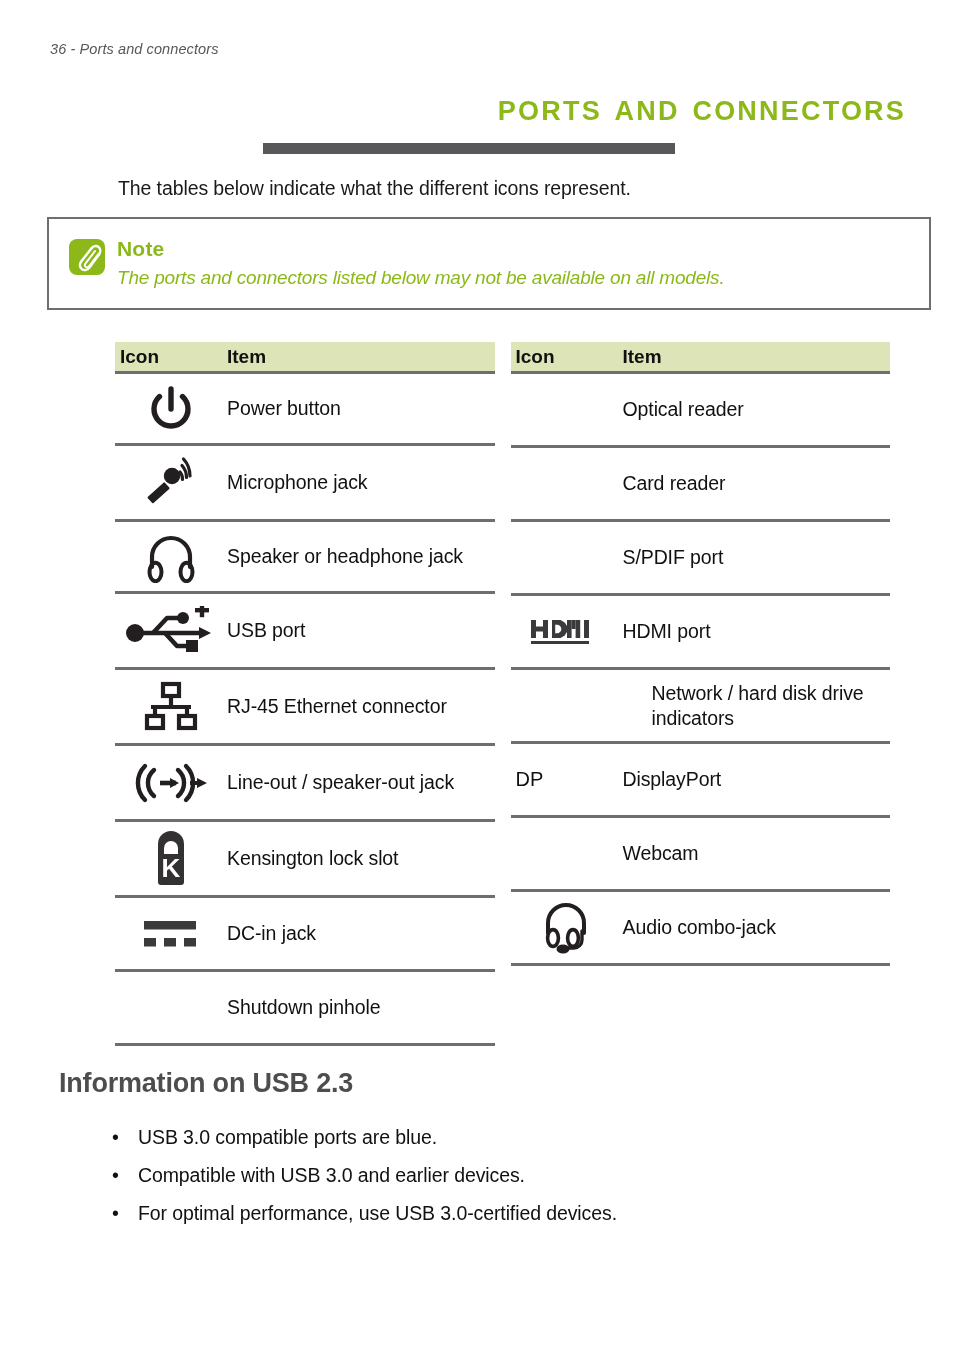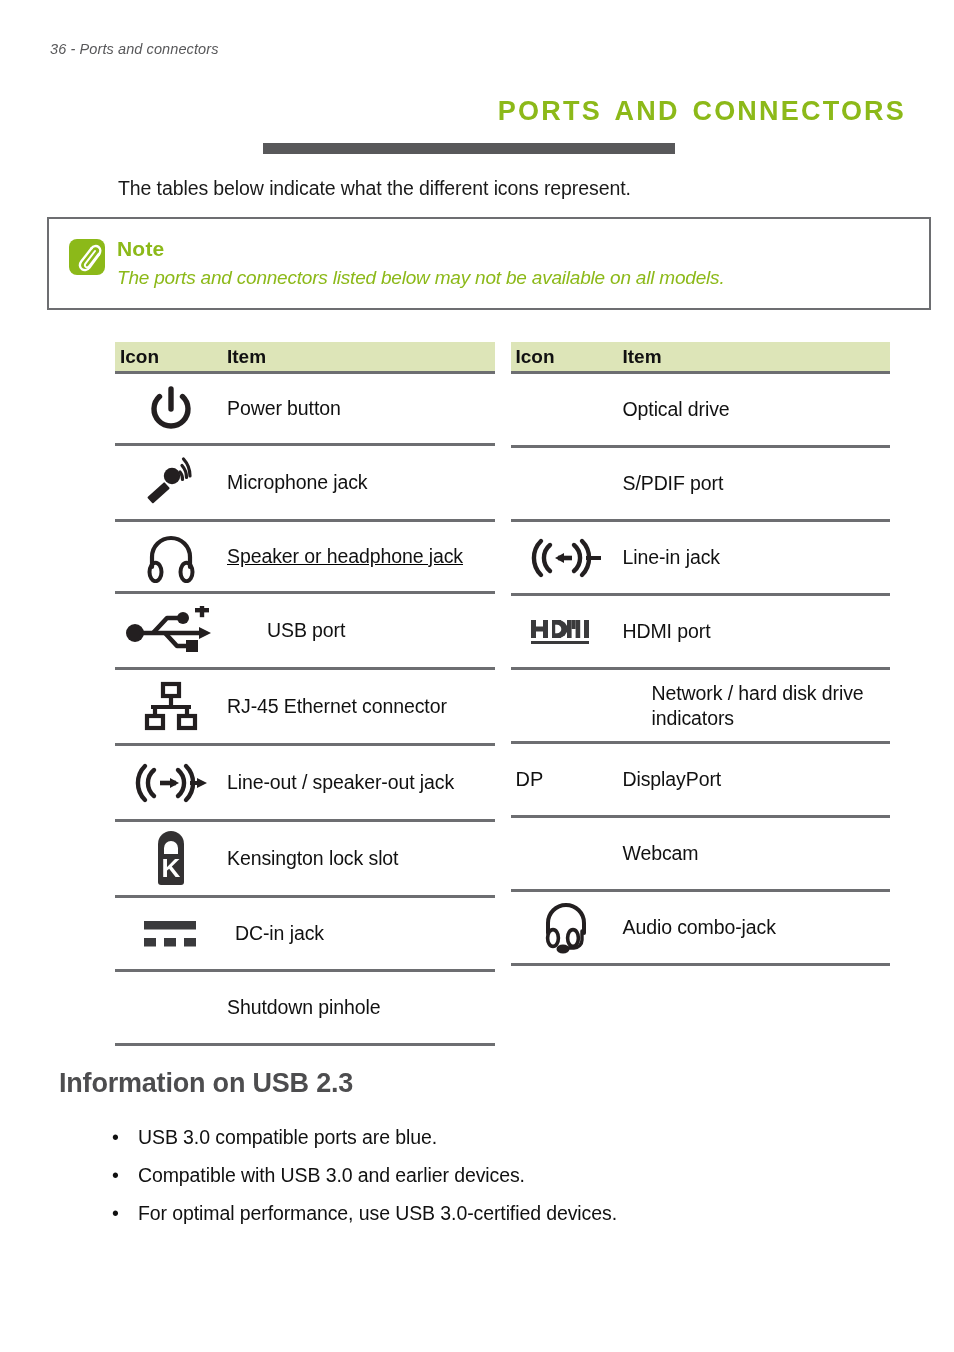--- a/index.html
+++ b/index.html
@@ -151,26 +151,26 @@
     color: #111;
     line-height: 1.28;
     letter-spacing: -0.1px;
     padding-right: 4px;
   }
 
   
   .tbl-left .row:nth-child(1) { min-height: 76px; }
   .tbl-left .row:nth-child(2) { min-height: 72px; }
   .tbl-left .row:nth-child(3) { min-height: 76px; }
-  .tbl-left .row:nth-child(4) { min-height: 72px; text-decoration: underline; }
-  .tbl-left .row:nth-child(5) { min-height: 76px; gap: 40px; }
+  .tbl-left .row:nth-child(4) { min-height: 72px; }
+  .tbl-left .row:nth-child(5) { min-height: 76px; }
   .tbl-left .row:nth-child(6) { min-height: 76px; }
   .tbl-left .row:nth-child(7) { min-height: 76px; }
   .tbl-left .row:nth-child(8) { min-height: 76px; }
-  .tbl-left .row:nth-child(9) { min-height: 74px; gap: 8px; }
+  .tbl-left .row:nth-child(9) { min-height: 74px; }
 
   
   .tbl-right .row:nth-child(1) { min-height: 74px; }
   .tbl-right .row:nth-child(2) { min-height: 74px; }
   .tbl-right .row:nth-child(3) { min-height: 74px; }
   .tbl-right .row:nth-child(4) { min-height: 74px; }
   .tbl-right .row:nth-child(5) { min-height: 74px; }
   .tbl-right .row:nth-child(6) { min-height: 74px; gap: 29px; }
   .tbl-right .row:nth-child(7) { min-height: 74px; }
   .tbl-right .row:nth-child(8) { min-height: 74px; }
@@ -347,43 +347,33 @@
     </div>
 
     <div class="tbl tbl-right">
       <div class="tbl-head">
         <div class="h-icon">Icon</div>
         <div class="h-item">Item</div>
       </div>
 
       <div class="row">
         <div class="cell-icon"></div>
-        <div class="cell-item">Optical drive</div>
-      </div>
-
+        <div class="cell-item">Optical reader</div>
+      </div>
+
+      <div class="row">
+        <div class="cell-icon"></div>
+        <div class="cell-item">Card reader</div>
+      </div>
 
       <div class="row">
         <div class="cell-icon"></div>
         <div class="cell-item">S/PDIF port</div>
       </div>
 
-      <div class="row">
-        <div class="cell-icon">
-          <svg width="76" height="50" viewBox="0 0 76 50">
-            <path d="M12 8 a24 24 0 0 0 0 34" fill="none" stroke="#231f20" stroke-width="4.4" stroke-linecap="round"></path>
-            <path d="M21 12 a17 17 0 0 0 0 26" fill="none" stroke="#231f20" stroke-width="4.4" stroke-linecap="round"></path>
-            <path d="M53 8 a24 24 0 0 1 0 34" fill="none" stroke="#231f20" stroke-width="4.4" stroke-linecap="round"></path>
-            <path d="M45 12 a17 17 0 0 1 0 26" fill="none" stroke="#231f20" stroke-width="4.4" stroke-linecap="round"></path>
-            <line x1="43" y1="25" x2="29" y2="25" stroke="#231f20" stroke-width="4.6"></line>
-            <polygon points="26,25 35,20 35,30" fill="#231f20"></polygon>
-            <line x1="57" y1="25" x2="72" y2="25" stroke="#231f20" stroke-width="4"></line>
-          </svg>
-        </div>
-        <div class="cell-item">Line-in jack</div>
-      </div>
 
       <div class="row">
         <div class="cell-icon">
           <svg width="76" height="28" viewBox="0 0 76 28">
             <g fill="#3a3a3c">
 
               <rect x="2" y="2" width="5" height="18"></rect>
               <rect x="7" y="8.5" width="7" height="5"></rect>
               <rect x="14" y="2" width="5" height="18"></rect>
 

